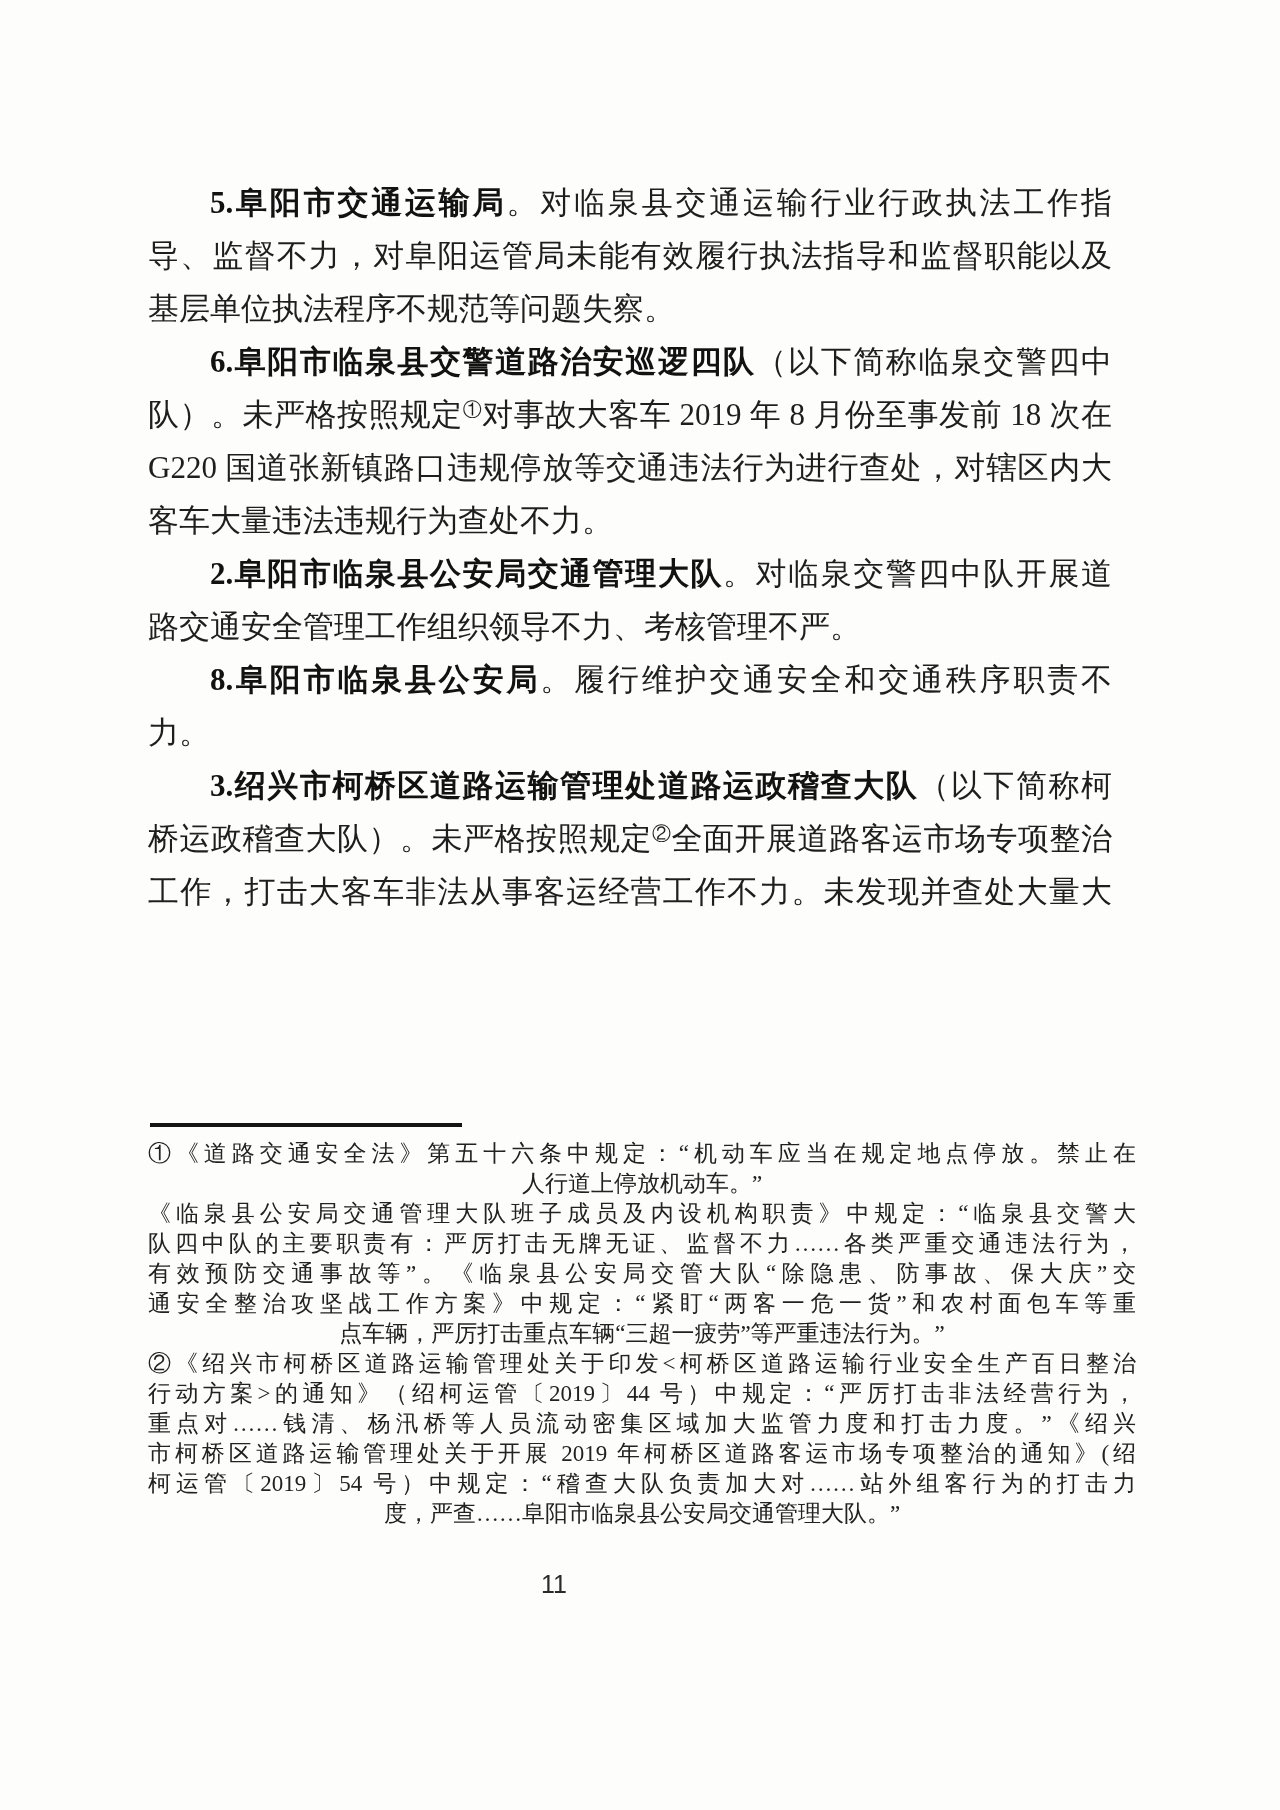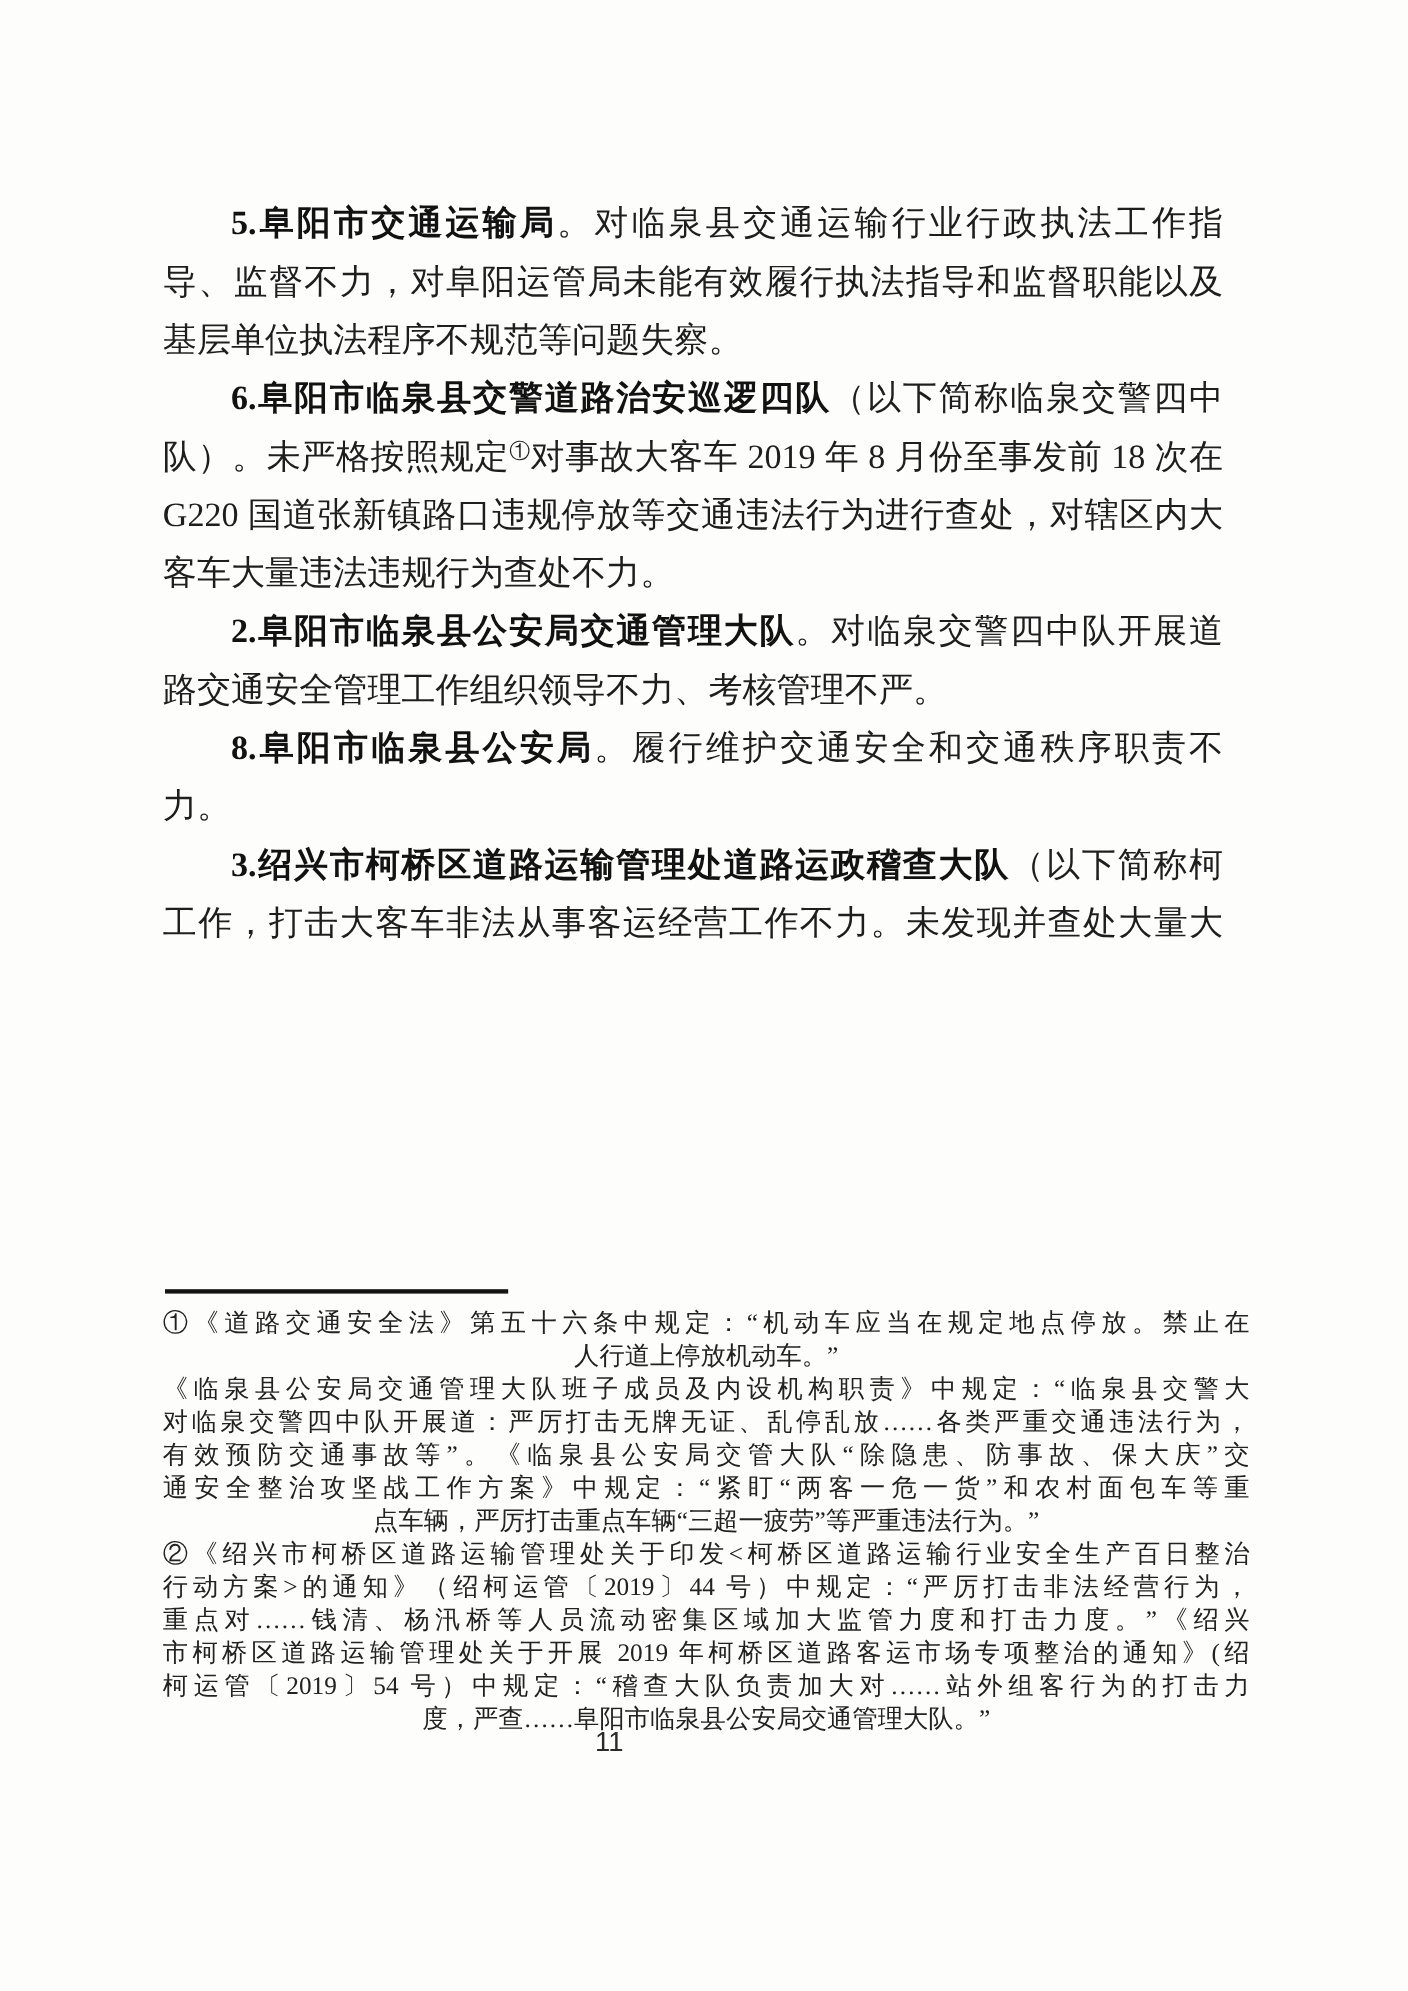--- a/index.html
+++ b/index.html
@@ -23,21 +23,21 @@
   }
   .body-line.fill{
     text-align:justify;
     text-align-last:justify;
   }
   .body-line.indent{ text-indent:62px; }
   .seg-bold{ font-weight:bold; color:#121212; }
   .seg-sup{ font-size:19px; vertical-align:9px; line-height:0; }
   .footnotes{
     position:absolute;
-    top:1172px;left:148px;width:988px;
+    top:1123px;left:148px;width:988px;
   }
   .fn-rule{
     width:312px;height:4px;background:#141414;
     margin:0 0 12px 2px;
   }
   .fn-line{
     font-size:23px;
     line-height:30px;
     text-align:center;
     color:#222;
@@ -66,30 +66,31 @@
       <div class="body-line"><span class="seg-text">基层单位执法程序不规范等问题失察。</span></div>
       <div class="body-line fill indent"><span class="seg-bold">6.阜阳市临泉县交警道路治安巡逻四队</span><span class="seg-text">（以下简称临泉交警四中</span></div>
       <div class="body-line fill"><span class="seg-text">队）。未严格按照规定</span><span class="seg-sup">①</span><span class="seg-text">对事故大客车 2019 年 8 月份至事发前 18 次在</span></div>
       <div class="body-line fill"><span class="seg-text">G220 国道张新镇路口违规停放等交通违法行为进行查处，对辖区内大</span></div>
       <div class="body-line"><span class="seg-text">客车大量违法违规行为查处不力。</span></div>
       <div class="body-line fill indent"><span class="seg-bold">2.阜阳市临泉县公安局交通管理大队</span><span class="seg-text">。对临泉交警四中队开展道</span></div>
       <div class="body-line"><span class="seg-text">路交通安全管理工作组织领导不力、考核管理不严。</span></div>
       <div class="body-line fill indent"><span class="seg-bold">8.阜阳市临泉县公安局</span><span class="seg-text">。履行维护交通安全和交通秩序职责不</span></div>
       <div class="body-line"><span class="seg-text">力。</span></div>
       <div class="body-line fill indent"><span class="seg-bold">3.绍兴市柯桥区道路运输管理处道路运政稽查大队</span><span class="seg-text">（以下简称柯</span></div>
+      <div class="body-line fill"><span class="seg-text">桥运政稽查大队）。未严格按照规定</span><span class="seg-sup">②</span><span class="seg-text">全面开展道路客运市场专项整治</span></div>
       <div class="body-line fill"><span class="seg-text">工作，打击大客车非法从事客运经营工作不力。未发现并查处大量大</span></div>
     </div>
 
   <div class="footnotes">
     <div class="fn-rule"></div>
     <div>
         <div class="fn-line fill">①《道路交通安全法》第五十六条中规定：“机动车应当在规定地点停放。禁止在</div>
         <div class="fn-line">人行道上停放机动车。”</div>
         <div class="fn-line fill">《临泉县公安局交通管理大队班子成员及内设机构职责》中规定：“临泉县交警大</div>
-        <div class="fn-line fill">对临泉交警四中队开展道：严厉打击无牌无证、乱停乱放……各类严重交通违法行为，</div>
+        <div class="fn-line fill">队四中队的主要职责有：严厉打击无牌无证、监督不力……各类严重交通违法行为，</div>
         <div class="fn-line fill">有效预防交通事故等”。《临泉县公安局交管大队“除隐患、防事故、保大庆”交</div>
         <div class="fn-line fill">通安全整治攻坚战工作方案》中规定：“紧盯“两客一危一货”和农村面包车等重</div>
         <div class="fn-line">点车辆，严厉打击重点车辆“三超一疲劳”等严重违法行为。”</div>
         <div class="fn-line fill">②《绍兴市柯桥区道路运输管理处关于印发&lt;柯桥区道路运输行业安全生产百日整治</div>
         <div class="fn-line fill">行动方案&gt;的通知》（绍柯运管〔2019〕44 号）中规定：“严厉打击非法经营行为，</div>
         <div class="fn-line fill">重点对……钱清、杨汛桥等人员流动密集区域加大监管力度和打击力度。”《绍兴</div>
         <div class="fn-line fill">市柯桥区道路运输管理处关于开展 2019 年柯桥区道路客运市场专项整治的通知》(绍</div>
         <div class="fn-line fill">柯运管〔2019〕54 号）中规定：“稽查大队负责加大对……站外组客行为的打击力</div>
         <div class="fn-line">度，严查……阜阳市临泉县公安局交通管理大队。”</div>
       </div>

